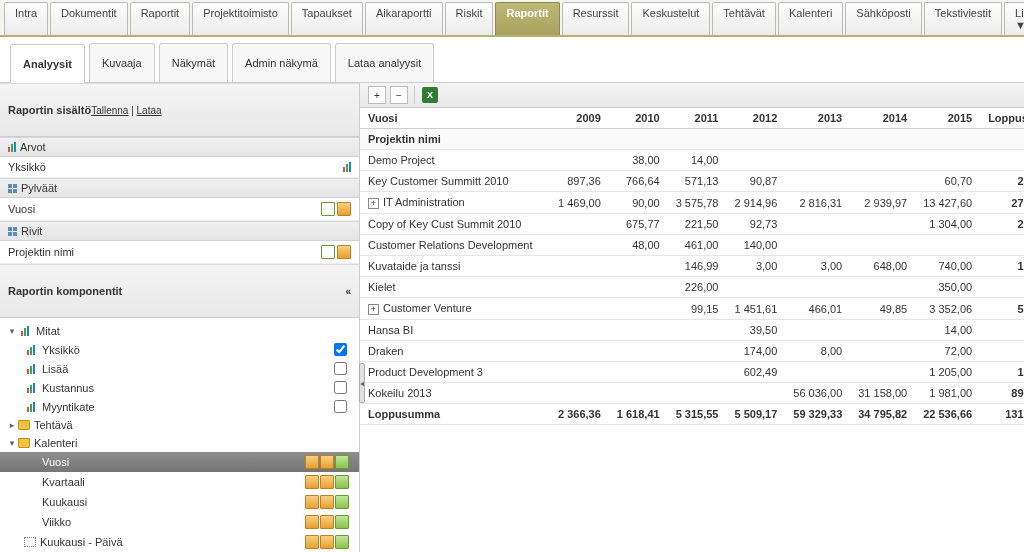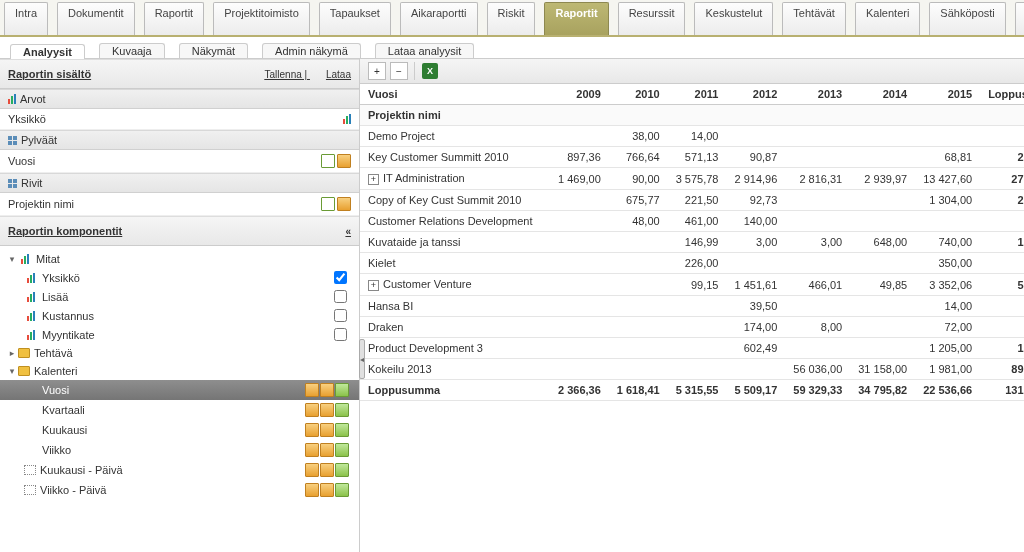--- a/index.html
+++ b/index.html
@@ -1,36 +1,36 @@
 <!DOCTYPE html>
 <html><head>
 <meta charset="utf-8">
 <style>
   * { box-sizing: border-box; margin: 0; padding: 0; }
   body { font-family: Arial, sans-serif; font-size: 11px; color: #333; background: #fff; width: 1024px; height: 552px; overflow: hidden; }
   
   
   .topnav { display: flex; background: #f5f5f0; border-bottom: 2px solid #b8b070; padding: 2px 4px 0; }
-  .topnav .tab { padding: 4px 10px; background: linear-gradient(#fdfdfd,#ececec); border: 1px solid #bbb; border-bottom: none; margin-right: 9px; cursor: pointer; font-size: 11px; color: #444; border-radius: 2px 2px 0 0; }
+  .topnav .tab { padding: 4px 10px; background: linear-gradient(#fdfdfd,#ececec); border: 1px solid #bbb; border-bottom: none; margin-right: 2px; cursor: pointer; font-size: 11px; color: #444; border-radius: 2px 2px 0 0; }
   .topnav .tab.active { background: linear-gradient(#bdb873,#a8a25f); color: #fff; border-color: #8d8850; font-weight: bold; }
   
   
   .subnav { display: flex; background: #fff; padding: 6px 10px 0; border-bottom: 1px solid #ccc; }
-  .subnav .subtab { padding: 1px 12px; border: 1px solid #ccc; border-bottom: none; margin-right: 14px; background: #f7f7f7; cursor: pointer; border-radius: 3px 3px 0 0; }
+  .subnav .subtab { padding: 13px 12px; border: 1px solid #ccc; border-bottom: none; margin-right: 4px; background: #f7f7f7; cursor: pointer; border-radius: 3px 3px 0 0; }
   .subnav .subtab.active { background: #fff; font-weight: bold; position: relative; top: 1px; }
   
   
   .main { display: flex; height: calc(552px - 50px); }
   .sidebar { width: 360px; border-right: 1px solid #ccc; overflow-y: auto; }
   .content { flex: 1; overflow: auto; }
   
   
-  .panel-header { background: linear-gradient(#f5f5f5,#e8e8e8); border-bottom: 1px solid #ccc; border-top: 1px solid #ddd; padding: 8px 8px; font-weight: bold; display: flex; align-items: center; justify-content: space-between; text-decoration: underline; }
+  .panel-header { background: linear-gradient(#f5f5f5,#e8e8e8); border-bottom: 1px solid #ccc; border-top: 1px solid #ddd; padding: 20px 8px; font-weight: bold; display: flex; align-items: center; justify-content: flex-start; }
   .panel-header .links { font-weight: normal; font-size: 10px; }
-  .panel-header .links a { color: #333; text-decoration: underline; cursor: pointer; margin-left: 16px; }
+  .panel-header .links a { color: #333; text-decoration: underline; cursor: pointer; }
   .section-header { background: linear-gradient(#f0f0f0,#e5e5e5); border-bottom: 1px solid #d0d0d0; border-top: 1px solid #d8d8d8; padding: 3px 8px; font-weight: normal; display: flex; align-items: center; text-align: right; }
   .section-header .ico { margin-right: 4px; }
   .chevron { margin-left: auto; font-size: 10px; }
   .row { padding: 4px 8px; border-bottom: 1px solid #eee; display: flex; align-items: center; font-size: 11px; }
   .row .trail-icons { margin-left: auto; display: flex; gap: 2px; }
   
   
   .tree { padding: 4px 0; }
   .tree-item { display: flex; align-items: center; padding: 3px 6px; cursor: pointer; }
   .tree-item.sel { background: linear-gradient(#8e8e8e,#757575); color: #fff; }
@@ -355,21 +355,21 @@
             <td>52,00</td>
           </tr>
           <tr>
             <td>Key Customer Summitt 2010</td>
             <td>897,36</td>
             <td>766,64</td>
             <td>571,13</td>
             <td>90,87</td>
             <td></td>
             <td></td>
-            <td>68,81</td>
+            <td>60,70</td>
             <td>2 417,00</td>
           </tr>
           <tr>
             <td><span class="expander">+</span>IT Administration</td>
             <td>1 469,00</td>
             <td>90,00</td>
             <td>3 575,78</td>
             <td>2 914,96</td>
             <td>2 816,31</td>
             <td>2 939,97</td>

